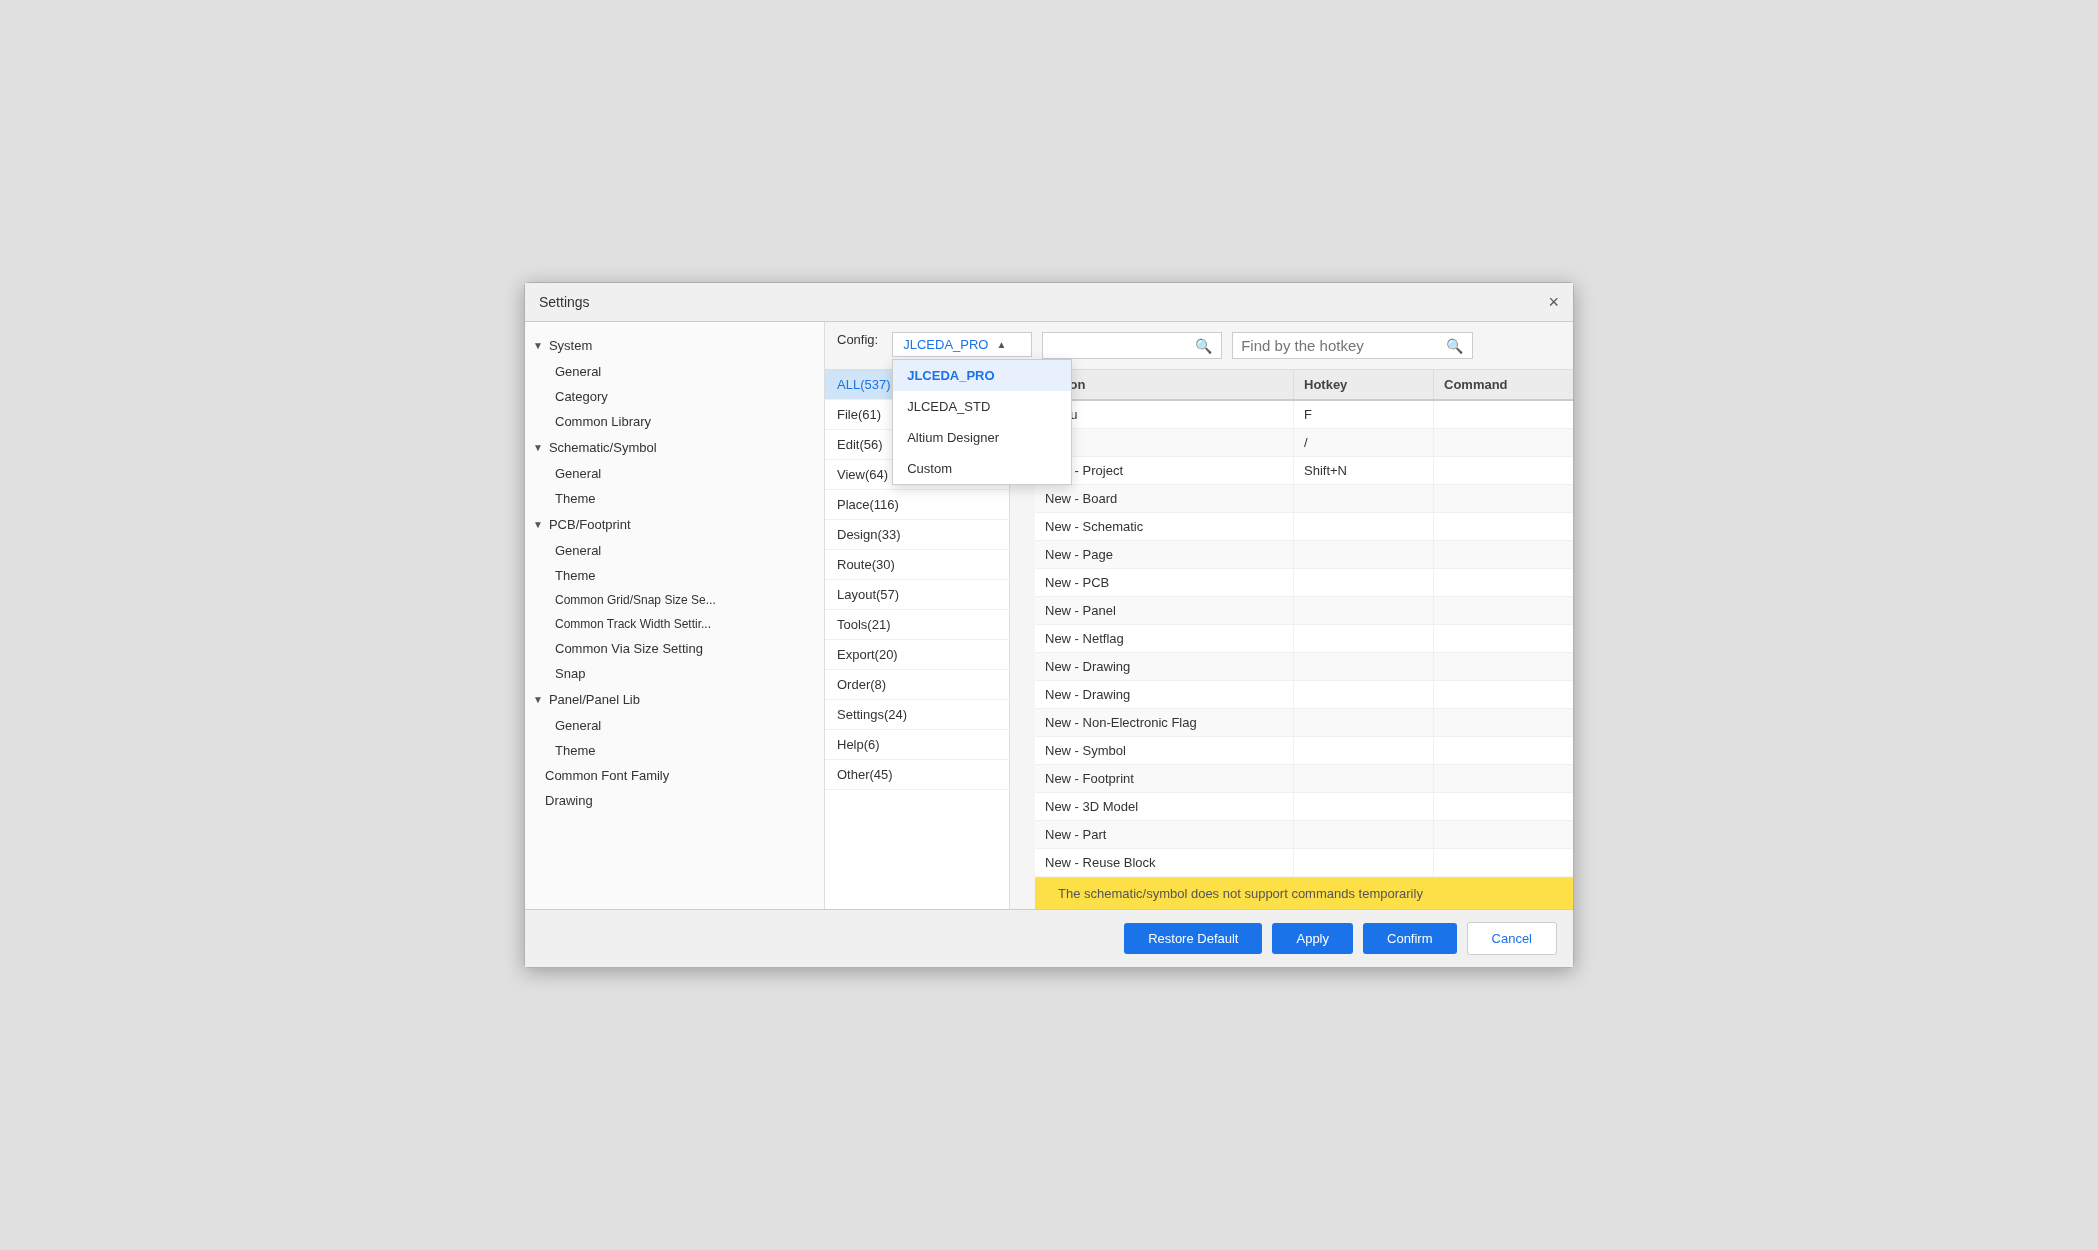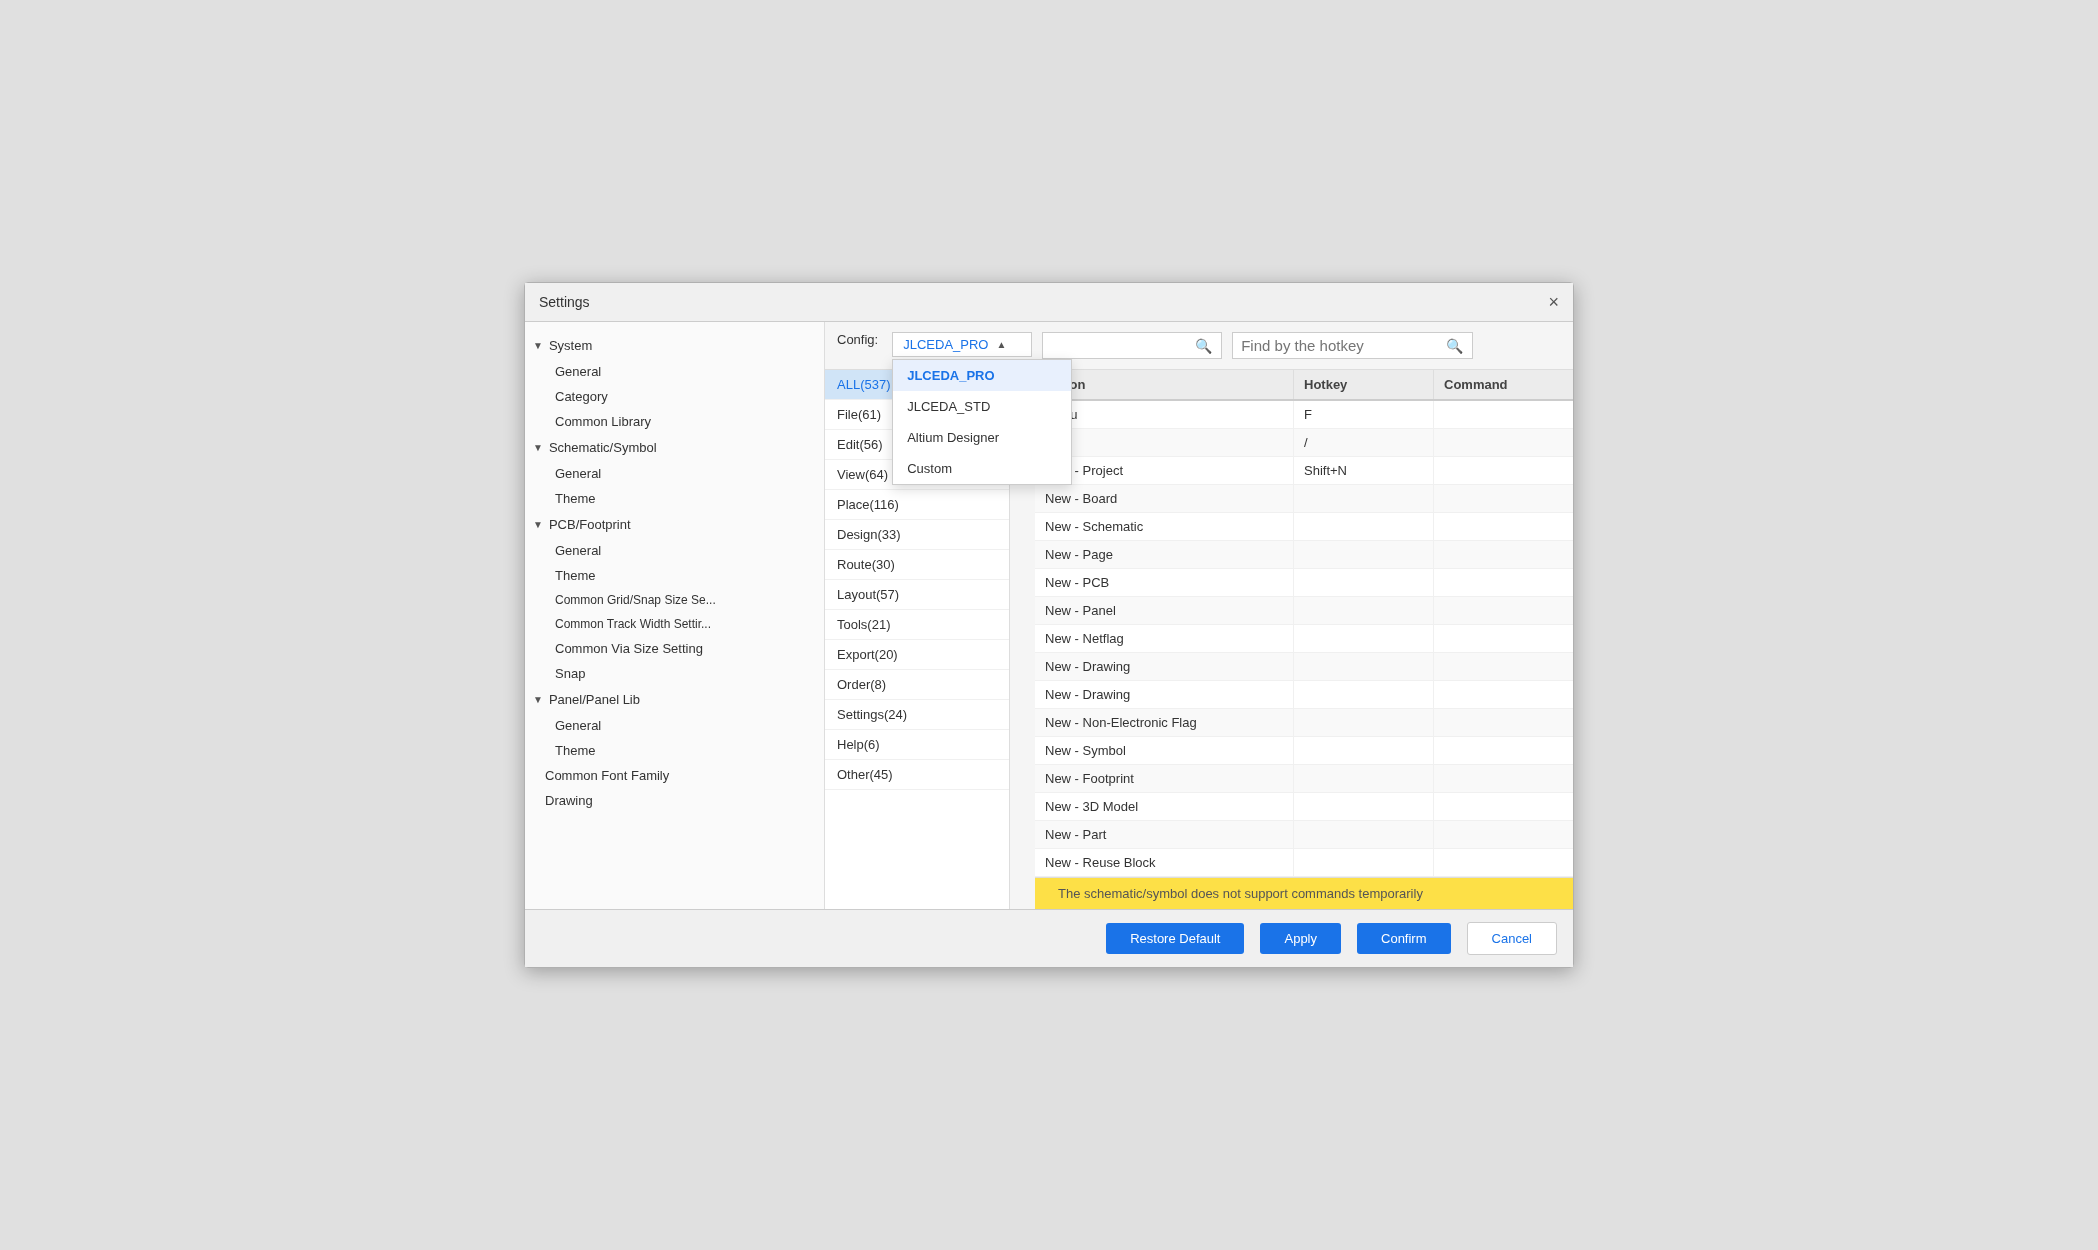--- a/index.html
+++ b/index.html
@@ -43,21 +43,21 @@
     .tr { display: flex; border-bottom: 1px solid #f0f0f0; }
     .tr:nth-child(even) { background: #f9f9f9; }
     .tr:nth-child(odd) { background: #fff; }
     .td { flex: 1; padding: 6px 10px; color: #333; border-right: 1px solid #f0f0f0; }
     .td:last-child { border-right: none; }
     .td.action { flex: 2; }
     .td.hotkey { flex: 1; }
     .td.command { flex: 1; }
     .status-bar { padding: 8px 23px; color: #555; font-size: 12px; border-top: 1px solid #ddd; background: #fde047; }
     
-    .footer { padding: 12px 16px; display: flex; align-items: center; justify-content: flex-end; gap: 16px; border-top: 1px solid #ccc; background: #f0f0f0; }
+    .footer { padding: 12px 16px; display: flex; align-items: center; justify-content: flex-end; gap: 10px; border-top: 1px solid #ccc; background: #f0f0f0; }
     .btn { padding: 8px 24px; border: none; cursor: pointer; font-size: 13px; border-radius: 3px; }
     .btn-blue { background: #1a73e8; color: #fff; }
     .btn-white { background: #fff; color: #1a73e8; border: 1px solid #ccc; }
     
     .dropdown { position: absolute; top: 100%; left: 0; background: #fff; border: 1px solid #ccc; box-shadow: 0 4px 12px rgba(0,0,0,0.15); z-index: 100; min-width: 180px; }
     .dropdown-item { padding: 8px 14px; cursor: pointer; color: #333; }
     .dropdown-item.active { background: #e8f0fd; color: #1a73e8; font-weight: 600; }
     
     ::-webkit-scrollbar { width: 8px; height: 8px; }
     ::-webkit-scrollbar-track { background: #e8e8e8; }

